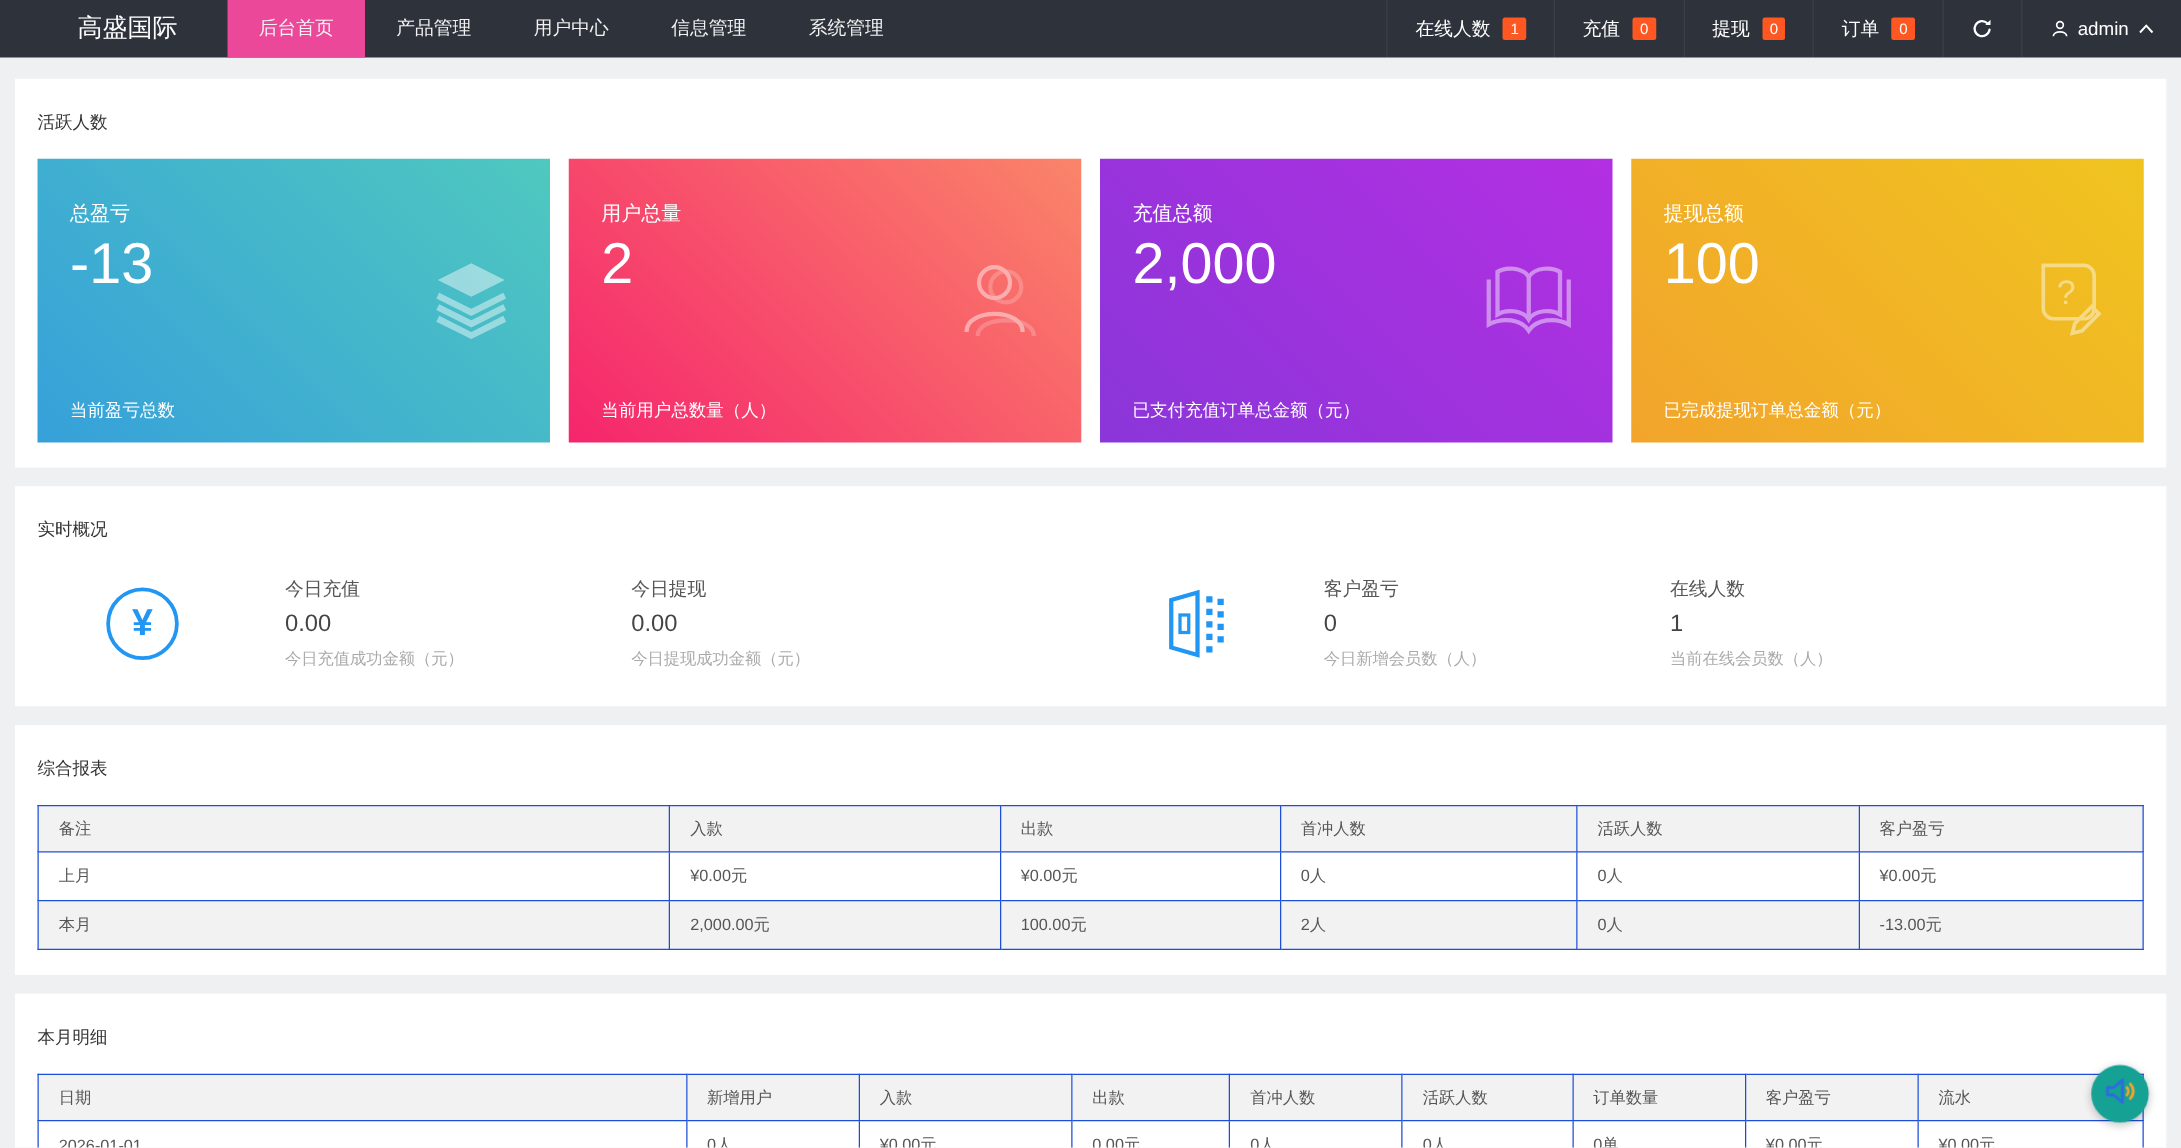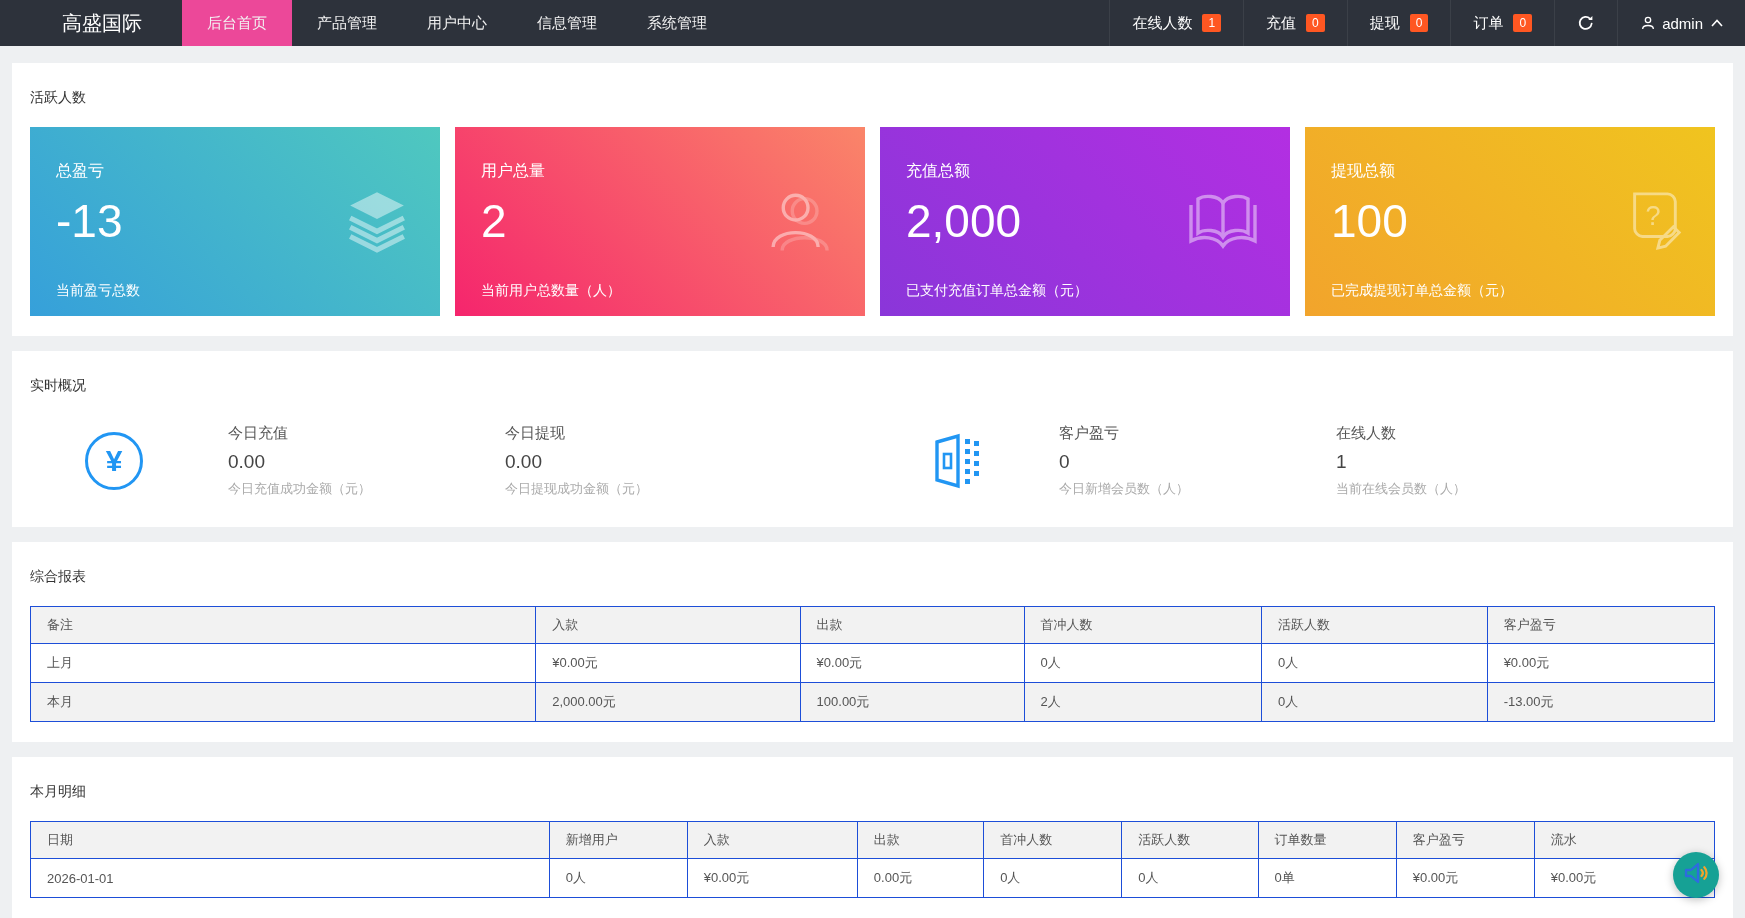--- a/index.html
+++ b/index.html
@@ -19,23 +19,23 @@
   .nav-group { display:flex; align-items:center; padding:0 22px; border-left:1px solid rgba(255,255,255,0.07); font-size:15px; cursor:pointer; white-space:nowrap; }
   .badge { margin-left:10px; background:#ff5722; color:#fff; font-size:12px; line-height:18px; padding:0 6px; border-radius:2px; }
   .nav-user svg, .nav-refresh svg { display:block; }
   .nav-user .uname { margin:0 8px 0 6px; font-size:15px; }
   
   .panel { background:#fff; margin:0 12px 15px; padding:26px 18px 20px; }
   .main { padding-top:17px; }
   .panel-title { font-size:14px; color:#333; margin-bottom:20px; }
   
   .cards { display:flex; gap:15px; }
-  .stat-card { flex:1; height:189px; position:relative; color:#fff; padding:34px 0 0 26px; overflow:hidden; }
+  .stat-card { flex:1; height:227px; position:relative; color:#fff; padding:34px 0 0 26px; overflow:hidden; }
   .card-label { font-size:16px; }
-  .card-value { font-size:46px; font-weight:300; margin-top:12px; }
+  .card-value { font-size:46px; font-weight:300; margin-top:1px; }
   .card-desc { position:absolute; left:26px; bottom:16px; font-size:14px; }
   .card-icon { position:absolute; right:30px; top:50%; transform:translateY(-50%); opacity:.45; }
   
   .rt-row { display:flex; align-items:center; height:92px; }
   .rt-yen { margin-left:55px; width:58px; height:58px; border:3px solid #2196f3; border-radius:50%;
             color:#2196f3; display:flex; align-items:center; justify-content:center;
             font-size:30px; font-weight:bold; flex:none; }
   .rt-building { margin-left:150px; flex:none; display:flex; align-items:center; }
   .rt-block { width:277px; flex:none; }
   .rt-block.first { margin-left:85px; }

